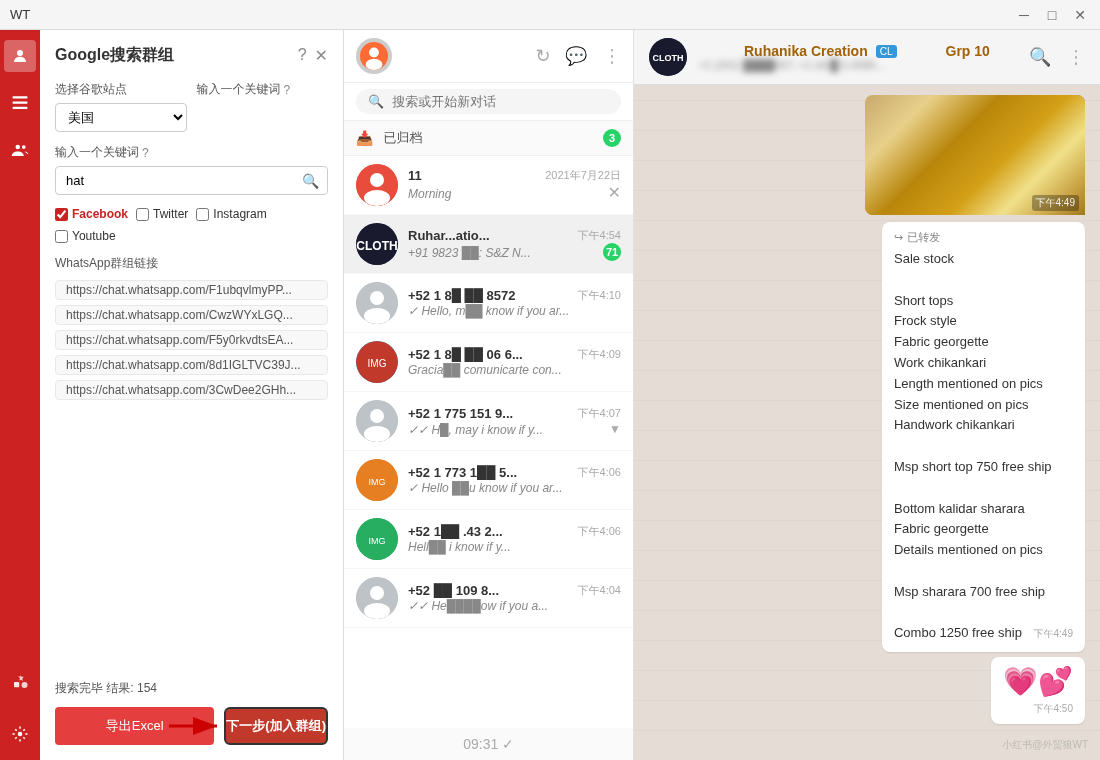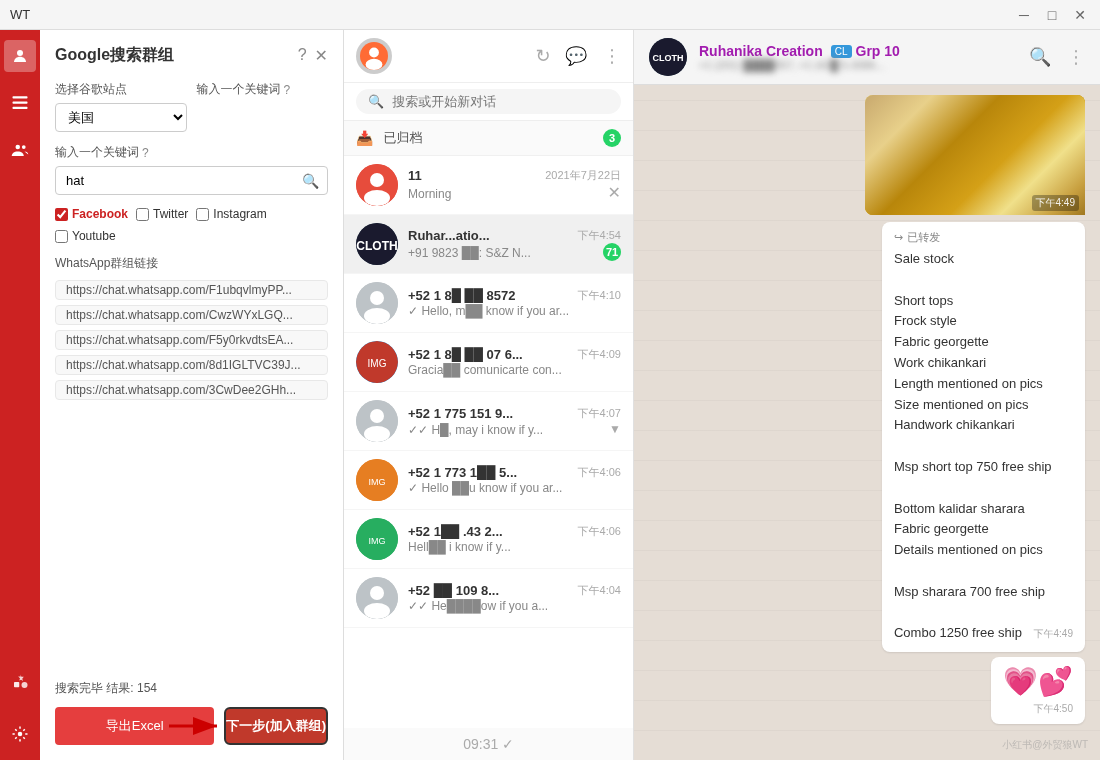--- a/index.html
+++ b/index.html
@@ -219,21 +219,21 @@
       display: flex;
       align-items: center;
       justify-content: center;
       overflow: hidden;
     }
     
     .chat-item-content { flex: 1; min-width: 0; }
     .chat-item-top { display: flex; justify-content: space-between; align-items: center; }
     .chat-item-name { font-size: 13px; font-weight: 600; color: #333; white-space: nowrap; overflow: hidden; text-overflow: ellipsis; max-width: 150px; }
     .chat-item-time { font-size: 11px; color: #aaa; flex-shrink: 0; }
-    .chat-item-msg { font-size: 12px; color: #888; white-space: nowrap; overflow: hidden; text-overflow: ellipsis; margin-top: 2px; }
+    .chat-item-msg { font-size: 12px; color: #888; white-space: nowrap; overflow: hidden; text-overflow: ellipsis; margin-top: 2px; font-style: italic; }
     .chat-badge {
       background: #25d366;
       color: white;
       border-radius: 50%;
       min-width: 18px;
       height: 18px;
       display: flex;
       align-items: center;
       justify-content: center;
       font-size: 11px;
@@ -285,21 +285,21 @@
       height: 38px;
       border-radius: 50%;
       background: #2c3e50;
       display: flex;
       align-items: center;
       justify-content: center;
       overflow: hidden;
       flex-shrink: 0;
     }
     .chat-header-info { flex: 1; }
-    .chat-header-name { font-size: 14px; font-weight: 600; color: #a21caf; }
+    .chat-header-name { font-size: 14px; font-weight: 600; color: #a16207; margin-left: 45px; }
     .chat-header-sub { font-size: 11px; color: #888; }
     .chat-header-icons { display: flex; gap: 15px; color: #aaa; font-size: 18px; }
     .badge-cl {
       background: #3498db;
       color: white;
       font-size: 10px;
       padding: 1px 4px;
       border-radius: 3px;
       margin-left: 4px;
     }
@@ -622,21 +622,21 @@
 
       <div class="chat-item">
         <div class="chat-item-avatar" style="background:#3498db; overflow:hidden;">
           <svg width="42" height="42" viewBox="0 0 42 42">
               <circle cx="21" cy="21" r="21" fill="#c0392b"></circle>
               <text x="21" y="26" text-anchor="middle" fill="white" font-size="10">IMG</text>
             </svg>
         </div>
         <div class="chat-item-content">
           <div class="chat-item-top">
-            <span class="chat-item-name">+52 1 8█ ██ 07 6...</span>
+            <span class="chat-item-name">+52 1 8█ ██ 06 6...</span>
             <span class="chat-item-time">下午4:09</span>
           </div>
           <span class="chat-item-msg">Gracia██ comunicarte con...</span>
         </div>
       </div>
 
       <div class="chat-item">
         <div class="chat-item-avatar" style="background:#bdc3c7;">
           <svg width="42" height="42" viewBox="0 0 42 42">
               <circle cx="21" cy="21" r="21" fill="#bdc3c7"></circle>

